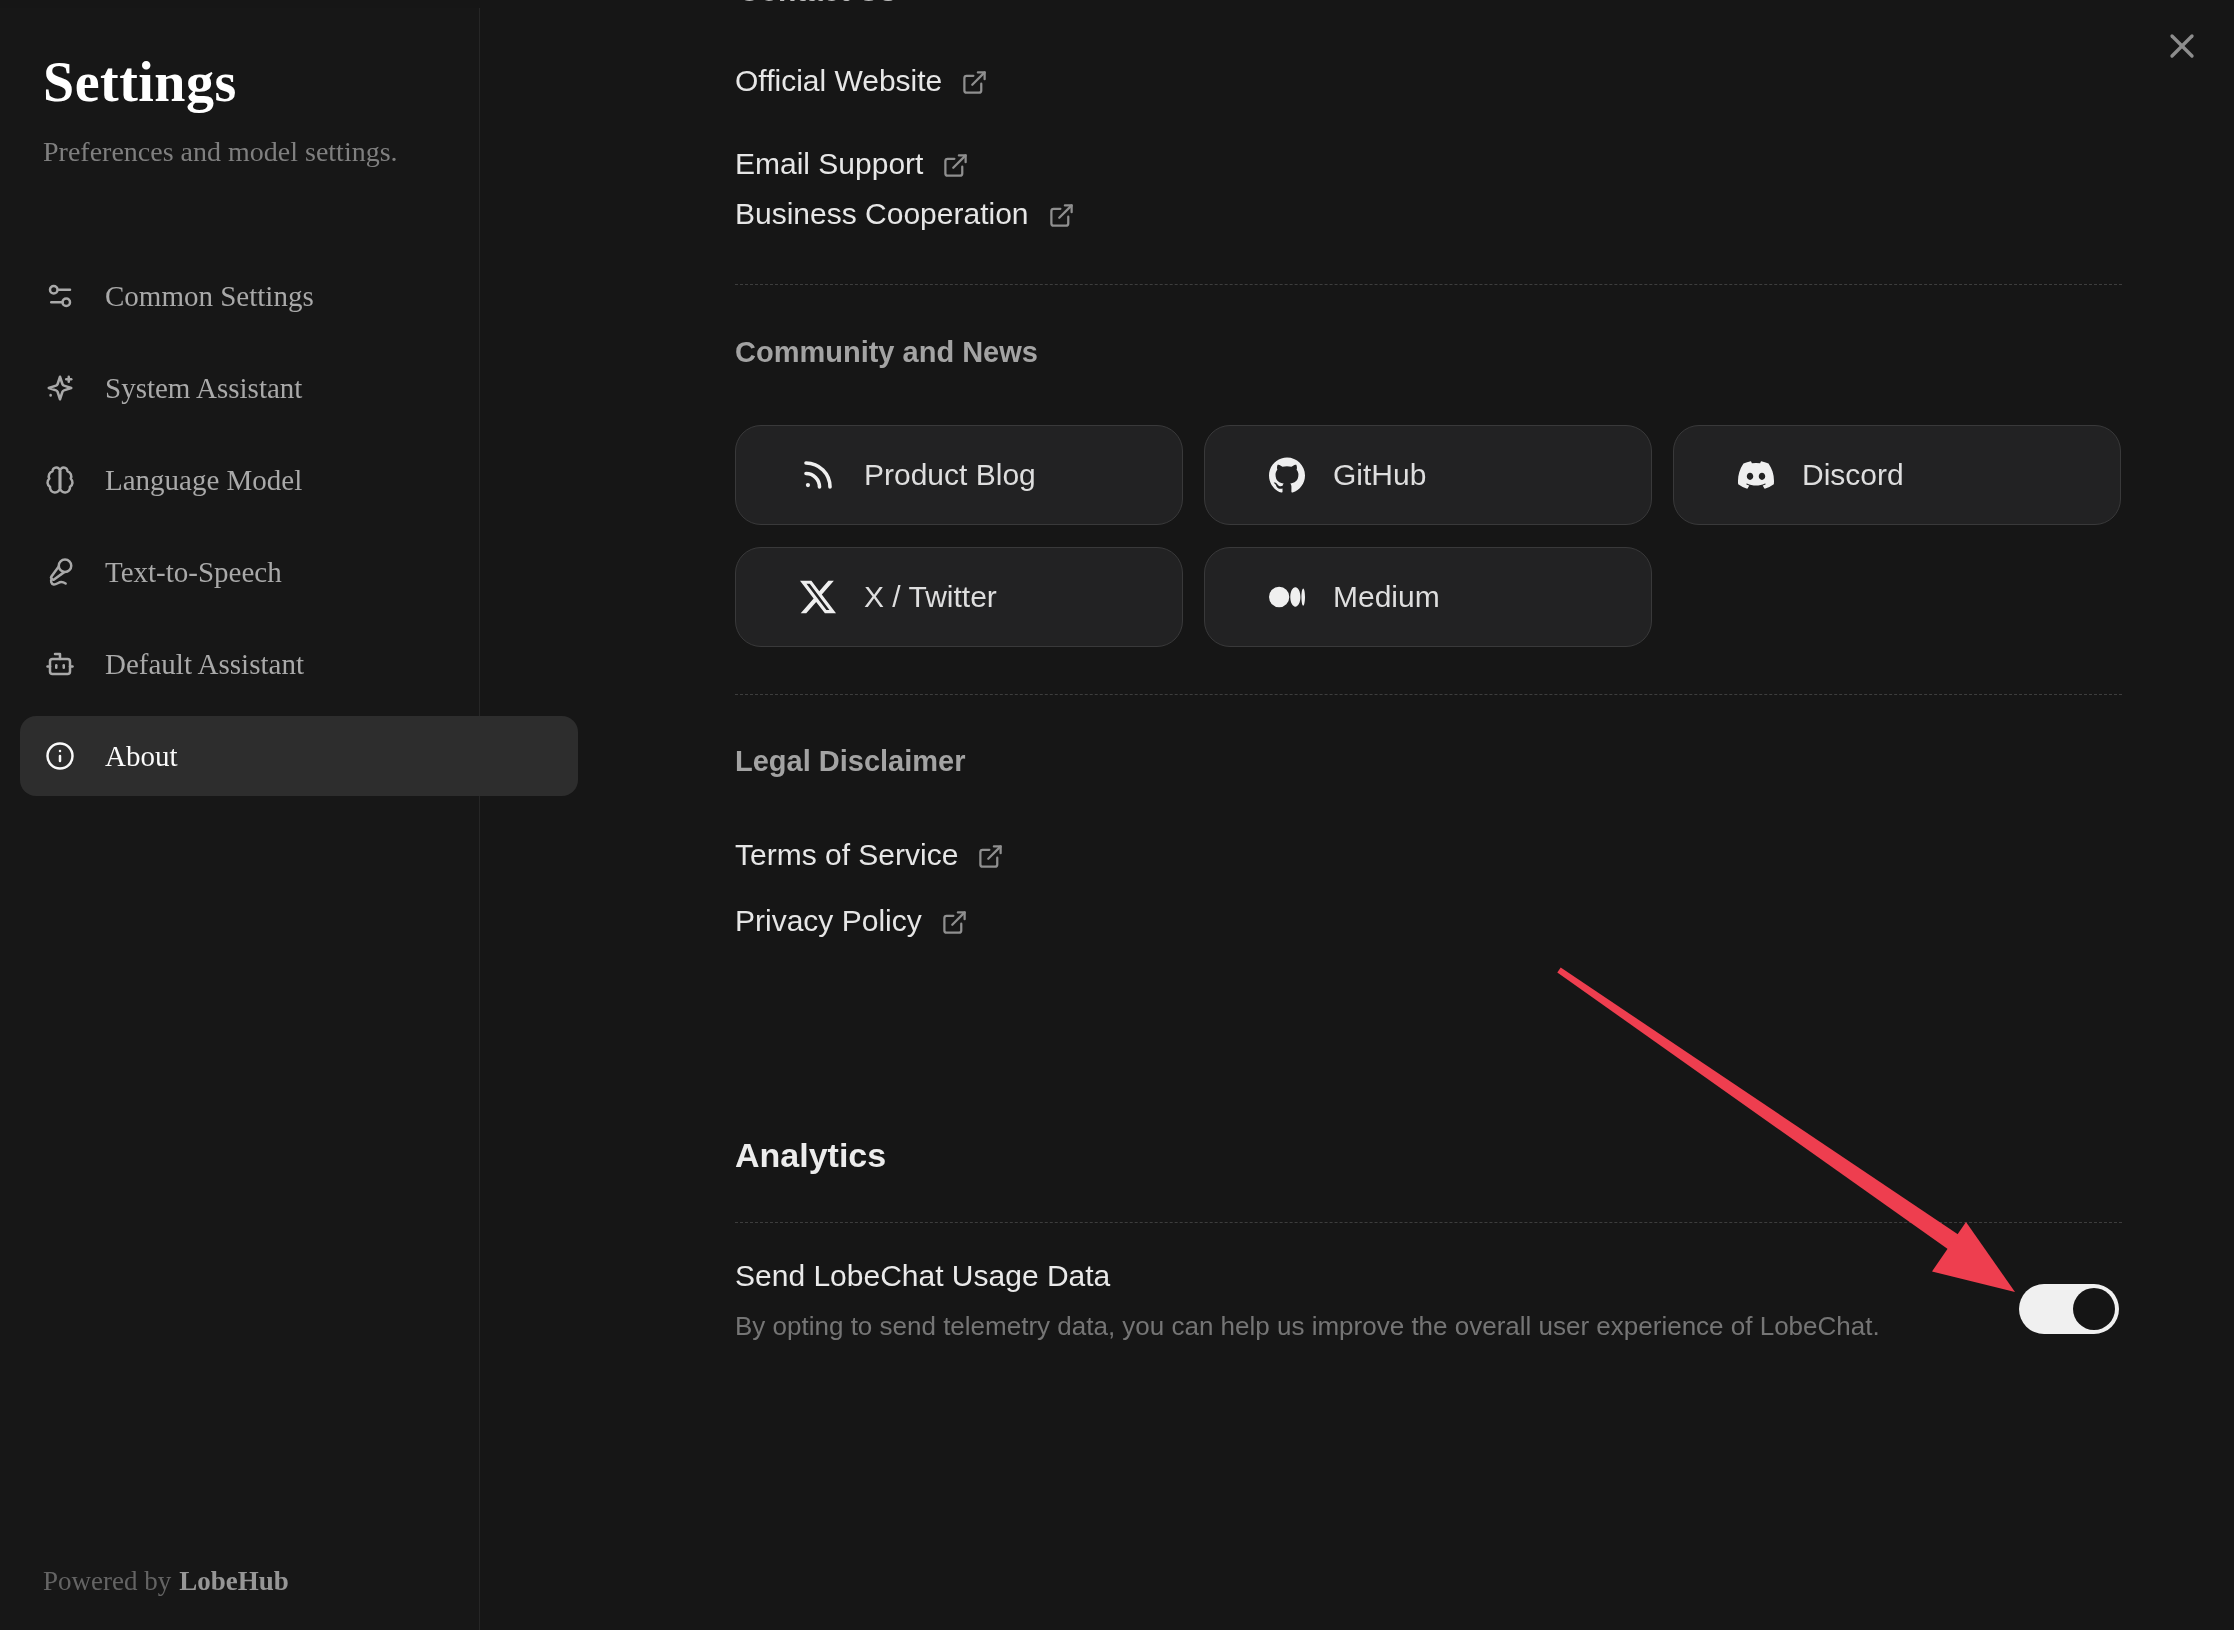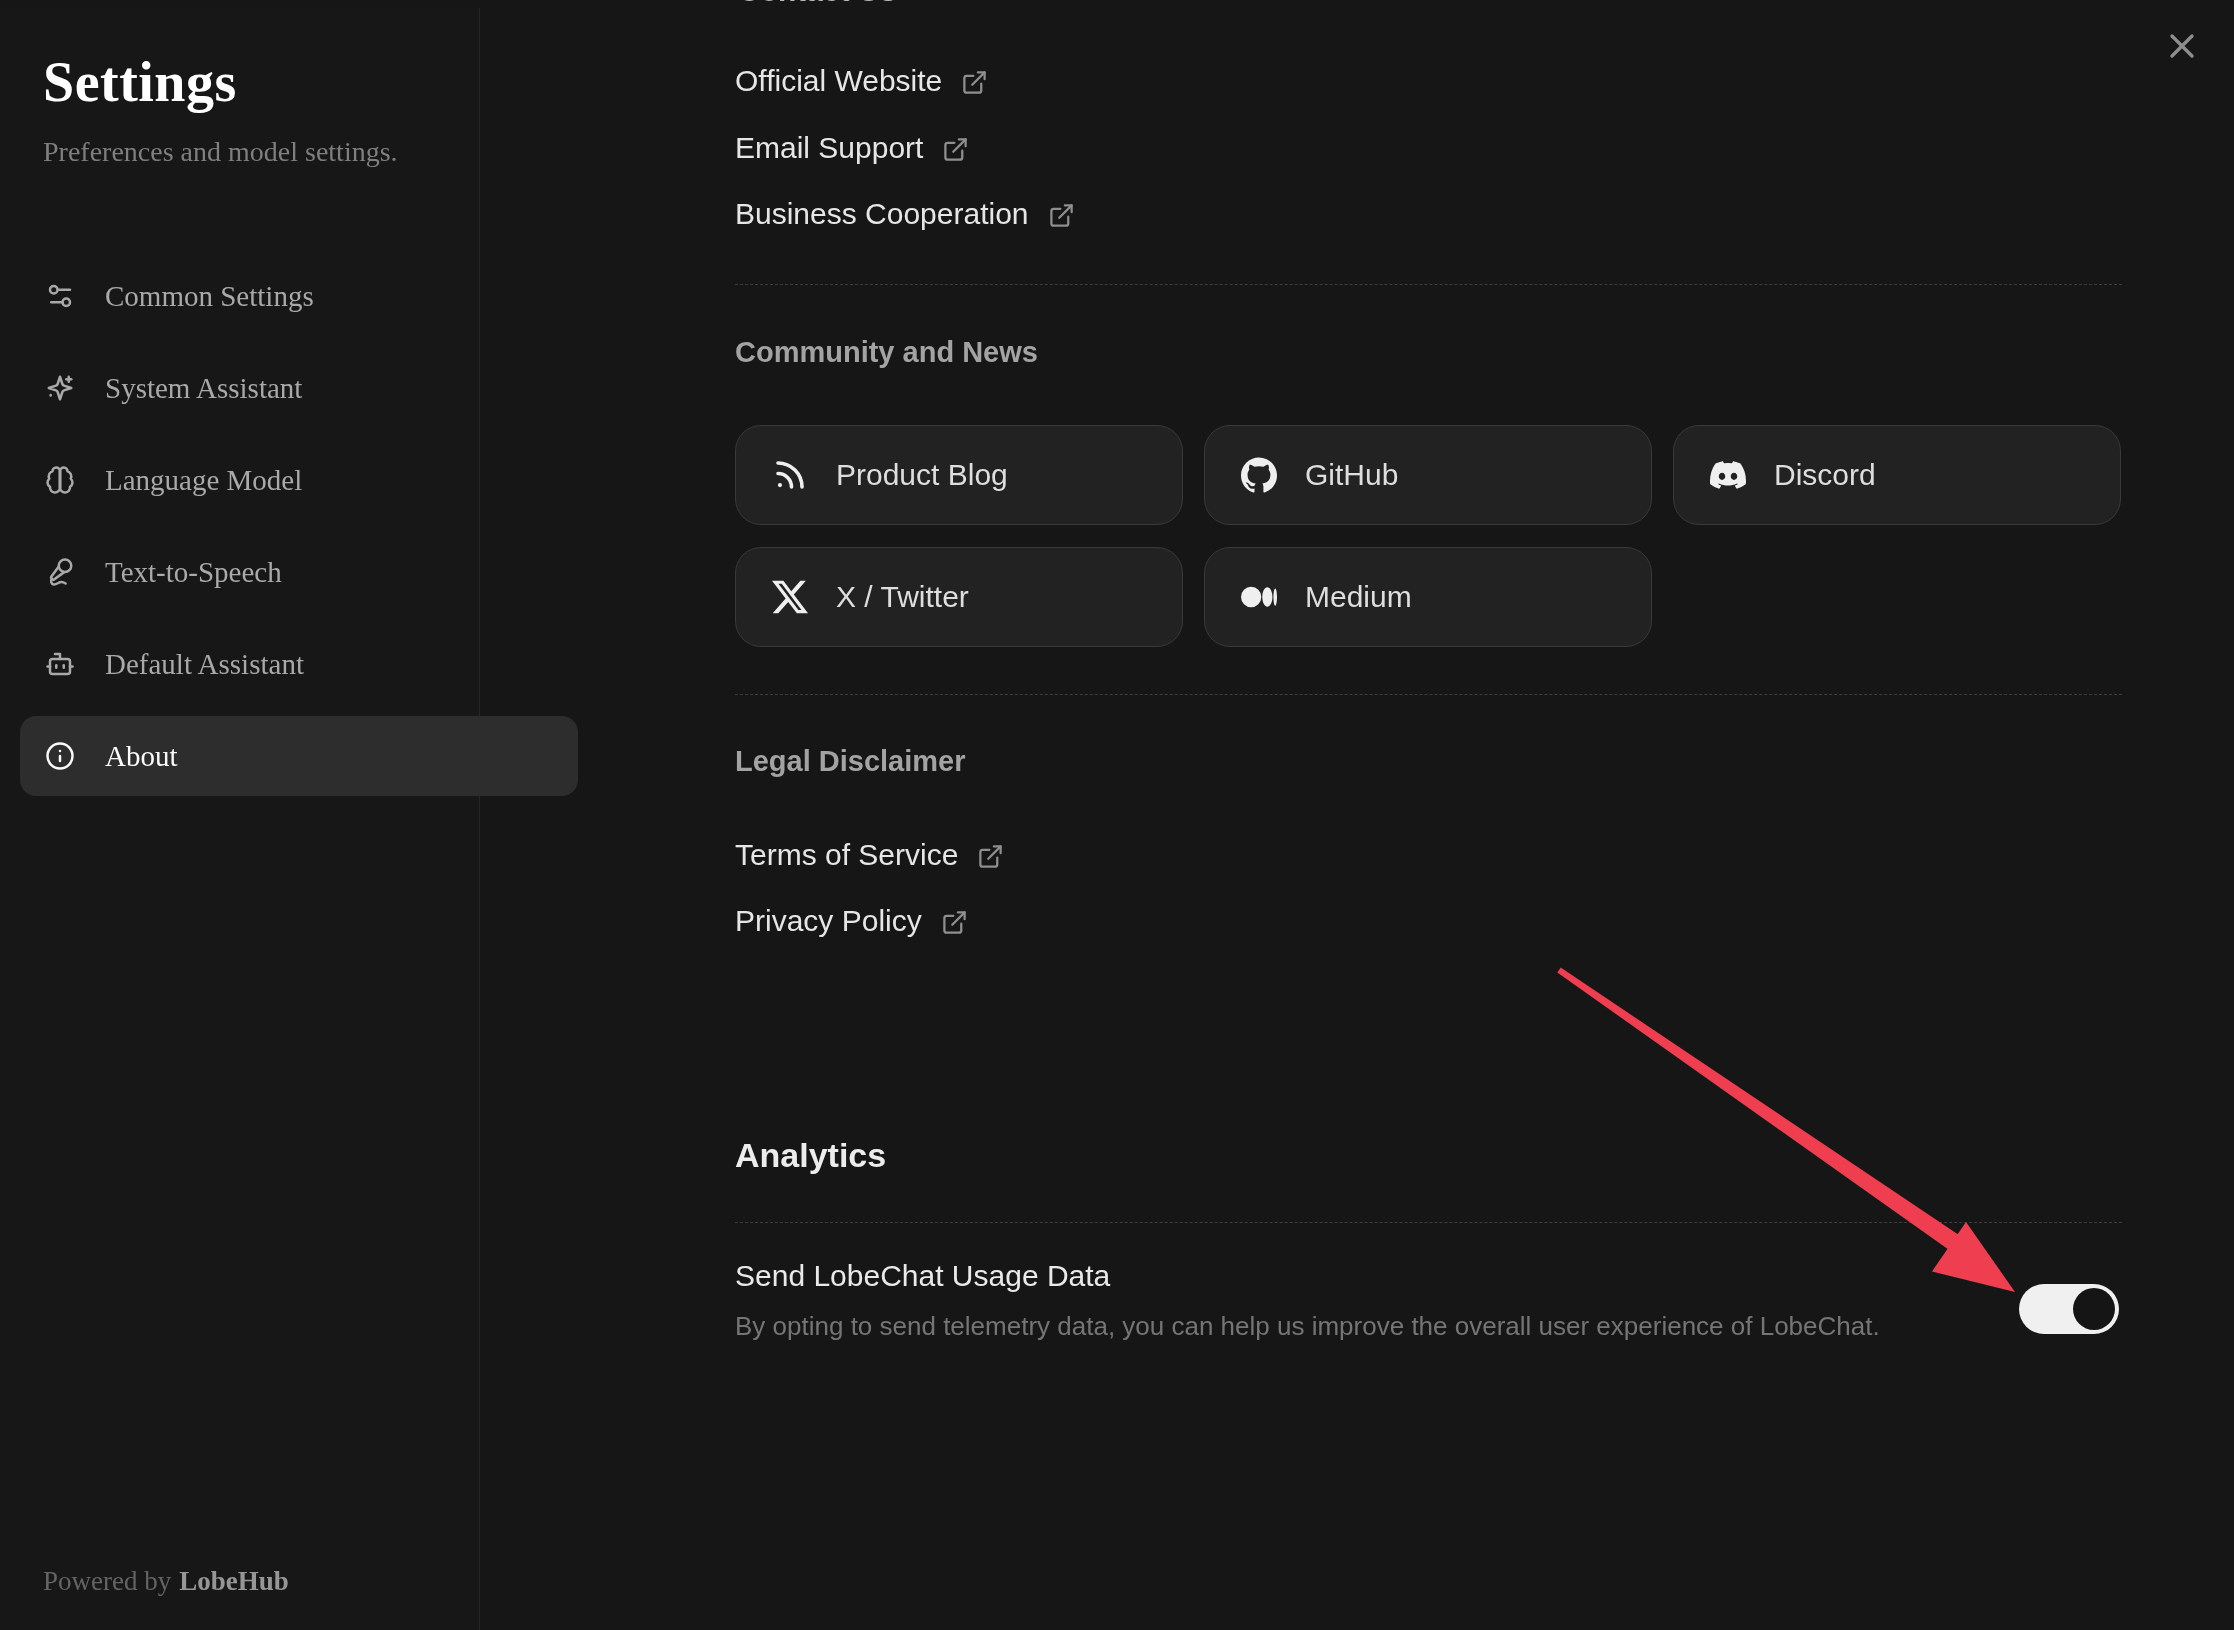--- a/index.html
+++ b/index.html
@@ -33,21 +33,21 @@
   .close-btn { position:absolute; top:22px; right:28px; width:48px; height:48px; display:flex; align-items:center; justify-content:center; color:#8d8d8d; cursor:pointer; }
   .content { position:absolute; left:127px; top:0; width:1387px; height:100%; }
   .cut-heading { position:absolute; left:3px; top:-26px; font-size:30px; font-weight:700; color:#bcbcbc; }
   .link-row { position:absolute; display:flex; align-items:center; gap:19px; height:40px; font-size:30px; color:#e6e6e6; cursor:pointer; }
   .ext-icon { width:27px; height:27px; color:#8f8f8f; display:flex; margin-top:3px; }
   .divider { position:absolute; left:0; width:1387px; border-top:1px dashed #3d3d3d; height:0; }
   .group-heading { position:absolute; left:0; font-size:29px; font-weight:700; color:#a3a3a3; }
   .btn-grid { position:absolute; left:0; top:425px; width:1392px; display:flex; flex-wrap:wrap; gap:22px 21px; }
   .card-btn {
     width:448px; height:100px; background:#222223; border:1px solid #39393a; border-radius:26px;
-    display:flex; align-items:center; gap:28px; padding-left:36px; cursor:pointer;
+    display:flex; align-items:center; gap:28px; padding-left:64px; cursor:pointer;
     color:#dedede; font-size:30px;
   }
   .card-btn .cb-icon { width:36px; height:36px; flex:0 0 36px; display:flex; color:#efefef; }
   .analytics-heading { position:absolute; left:0; top:1136px; font-size:34px; font-weight:700; color:#ececec; }
   .setting-title { position:absolute; left:0; top:1259px; font-size:30px; color:#e9e9e9; }
   .setting-desc { position:absolute; left:0; top:1311px; font-size:26px; color:#757575; }
   .toggle { position:absolute; right:3px; top:1284px; width:100px; height:50px; border-radius:25px; background:#f0f0f0; cursor:pointer; }
   .toggle .knob { position:absolute; right:4px; top:4px; width:42px; height:42px; border-radius:50%; background:#151515; }
   .bottom-note {
     position:absolute; left:0; right:0; top:1559px; height:44px;
@@ -160,21 +160,21 @@
       <div class="link-row" style="top:61px;">
         <span>Official Website</span>
         <span class="ext-icon">
           <svg viewBox="0 0 24 24" fill="none" stroke="currentColor" stroke-width="2" stroke-linecap="round" stroke-linejoin="round">
               <path d="M15 3h6v6"></path>
               <path d="M10 14 21 3"></path>
               <path d="M18 13v6a2 2 0 0 1-2 2H5a2 2 0 0 1-2-2V8a2 2 0 0 1 2-2h6"></path>
             </svg>
         </span>
       </div>
-      <div class="link-row" style="top:128px;justify-content:center;">
+      <div class="link-row" style="top:144px;justify-content:center;">
         <span>Email Support</span>
         <span class="ext-icon">
           <svg viewBox="0 0 24 24" fill="none" stroke="currentColor" stroke-width="2" stroke-linecap="round" stroke-linejoin="round">
               <path d="M15 3h6v6"></path>
               <path d="M10 14 21 3"></path>
               <path d="M18 13v6a2 2 0 0 1-2 2H5a2 2 0 0 1-2-2V8a2 2 0 0 1 2-2h6"></path>
             </svg>
         </span>
       </div>
       <div class="link-row" style="top:194px;">

